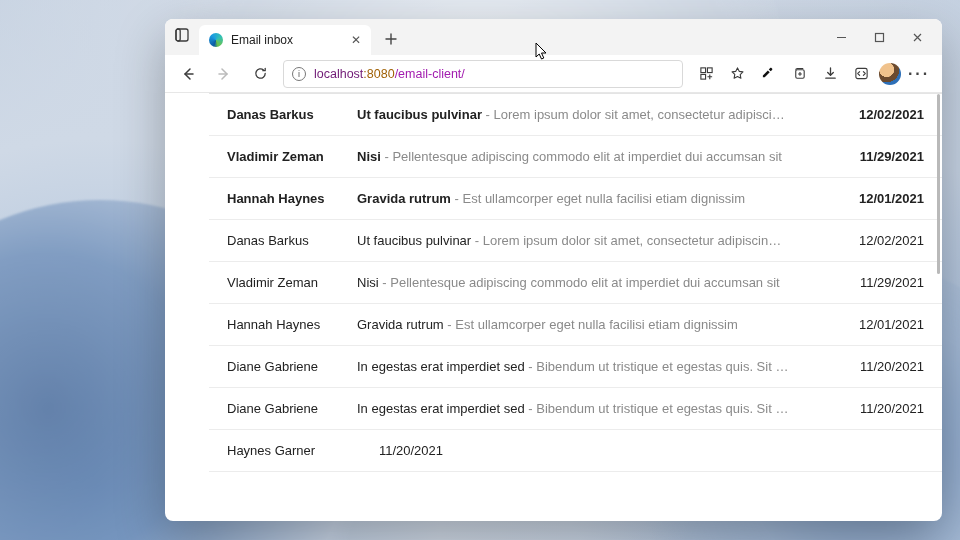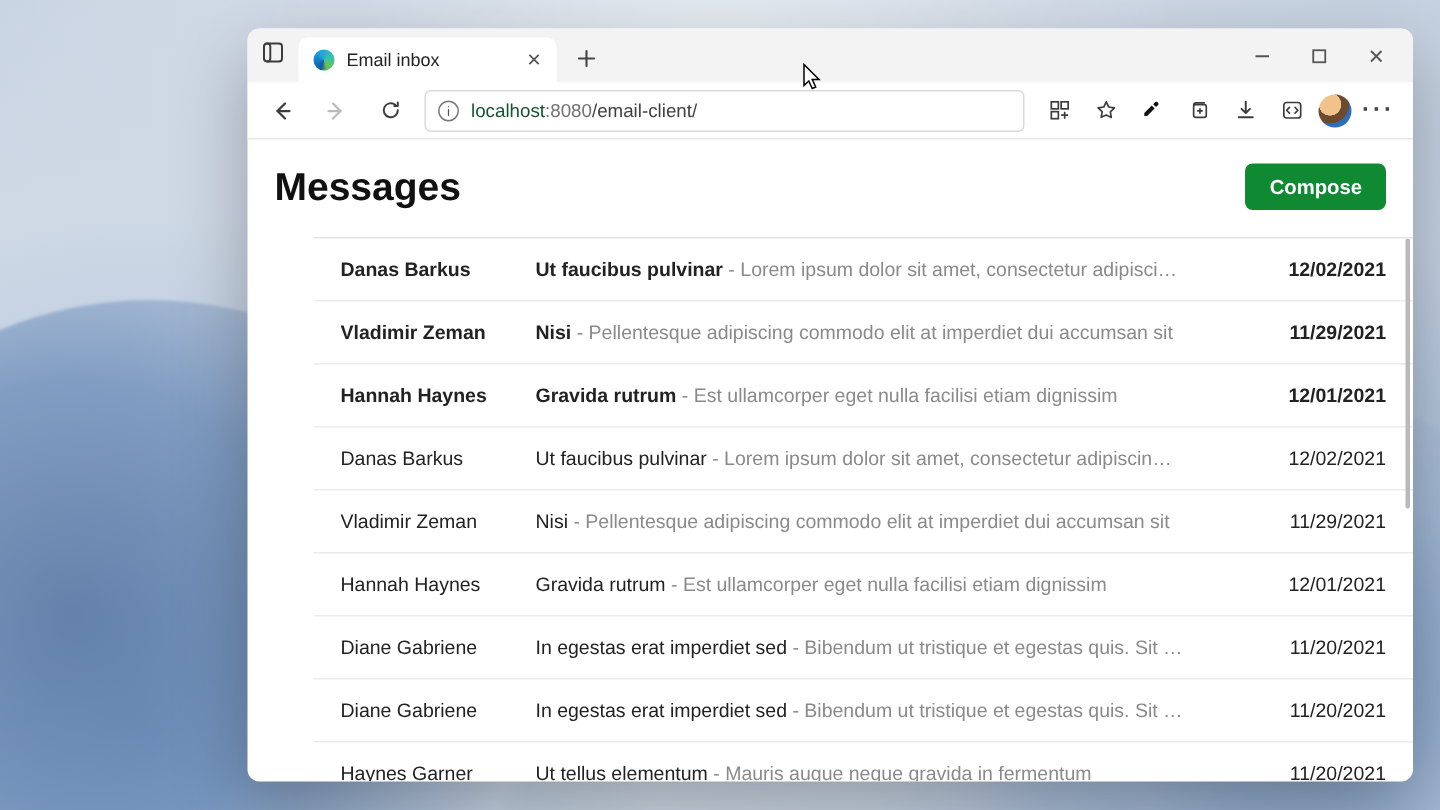--- a/index.html
+++ b/index.html
@@ -40,23 +40,23 @@
   .wincontrols { margin-left:auto; display:flex; margin-bottom:4px; }
   .wbtn { width:38px; height:28px; display:flex; align-items:center; justify-content:center; color:#555; }
   .wbtn svg{display:block}
 
   .toolbar { height:38px; display:flex; align-items:center; gap:10px; padding:0 10px; background:#fff;
              border-bottom:1px solid #e7e7e7; }
   .tbtn { width:26px; height:26px; display:flex; align-items:center; justify-content:center; color:#3c3c3c; border-radius:4px; }
   .urlbar { flex:1; height:28px; border:1px solid #d9d9d9; border-radius:4px; display:flex; align-items:center;
             padding:0 8px; gap:8px; font-size:12.5px; color:#333; background:#fff; }
   .urlbar .info { width:14px;height:14px;border:1px solid #777;border-radius:50%;display:flex;align-items:center;justify-content:center;font-size:9px;color:#555; }
-  .urltext .host{color:#14532d}
-  .urltext .authport{color:#737373}
-  .urltext .path{color:#404040}
+  .urltext .host{color:#701a75}
+  .urltext .authport{color:#a16207}
+  .urltext .path{color:#a21caf}
   .right-icons{display:flex;gap:5px;align-items:center}
   .avatar{width:22px;height:22px;border-radius:50%;
     background: radial-gradient(circle at 35% 30%, #f0c28c 0 35%, #6b4a2e 36% 60%, #2d6fb7 61% 100%);}
   .dots{letter-spacing:2px;font-weight:bold;color:#444}
 
   .content { flex:1; display:flex; flex-direction:column; overflow:hidden; position:relative; }
   .header { display:flex; align-items:center; padding:16px 18px 18px 18px; }
   .header h1 { font-size:26px; font-weight:700; color:#111; }
   .compose { margin-left:auto; background:#108a32; color:#fff; border:none;
              padding:8px 16px; border-radius:5px; font-size:13.5px; font-weight:600; }
@@ -187,24 +187,20 @@
               <rect x="2" y="2.5" width="12" height="11" rx="2" fill="none" stroke="currentColor" stroke-width="1.2"></rect>
               <path d="M10 6l2 2-2 2M6 6L4 8l2 2" fill="none" stroke="currentColor" stroke-width="1.2" stroke-linecap="round" stroke-linejoin="round"></path>
             </svg>
           </div>
         <div class="avatar"></div>
         <div class="tbtn dots">···</div>
       </div>
     </div>
 
     <div class="content">
-      <div class="header">
-        <h1>Messages</h1>
-        <button class="compose">Compose</button>
-      </div>
       <div class="list" id="list">
         <div class="row unread">
             <span class="sender">Danas Barkus</span>
             <span class="mid"><span class="subj">Ut faucibus pulvinar</span><span class="sep"> - </span><span class="prev">Lorem ipsum dolor sit amet, consectetur adipisci…</span></span>
             <span class="date">12/02/2021</span>
           </div>
           <div class="row unread">
             <span class="sender">Vladimir Zeman</span>
             <span class="mid"><span class="subj">Nisi</span><span class="sep"> - </span><span class="prev">Pellentesque adipiscing commodo elit at imperdiet dui accumsan sit</span></span>
             <span class="date">11/29/2021</span>
@@ -234,21 +230,20 @@
             <span class="mid"><span class="subj">In egestas erat imperdiet sed</span><span class="sep"> - </span><span class="prev">Bibendum ut tristique et egestas quis. Sit …</span></span>
             <span class="date">11/20/2021</span>
           </div>
           <div class="row">
             <span class="sender">Diane Gabriene</span>
             <span class="mid"><span class="subj">In egestas erat imperdiet sed</span><span class="sep"> - </span><span class="prev">Bibendum ut tristique et egestas quis. Sit …</span></span>
             <span class="date">11/20/2021</span>
           </div>
           <div class="row">
             <span class="sender">Haynes Garner</span>
-            <span class="mid"><span class="subj">Ut tellus elementum</span><span class="sep"> - </span><span class="prev">Mauris augue neque gravida in fermentum</span></span>
             <span class="date">11/20/2021</span>
           </div>
           <div class="scrollthumb"></div>
       </div>
     </div>
   </div>
 
   <svg class="cursor" width="16" height="20" viewBox="0 0 16 20">
     <path d="M1 1l0 14 3.2-3 2.3 5 2.3-1-2.3-5 4.5 0z" fill="#fff" stroke="#000" stroke-width="1"></path>
   </svg>

